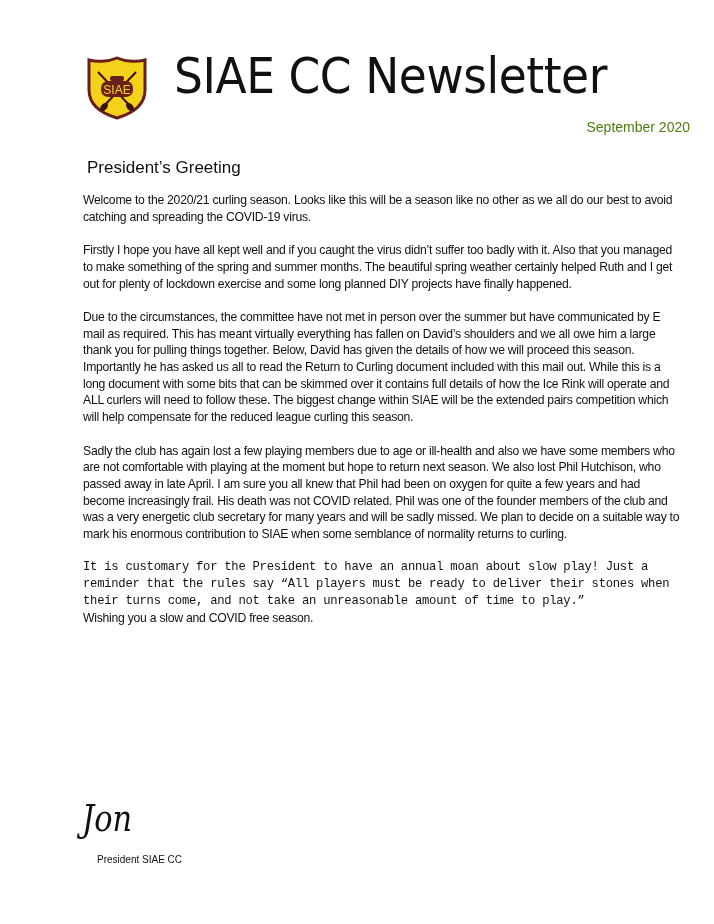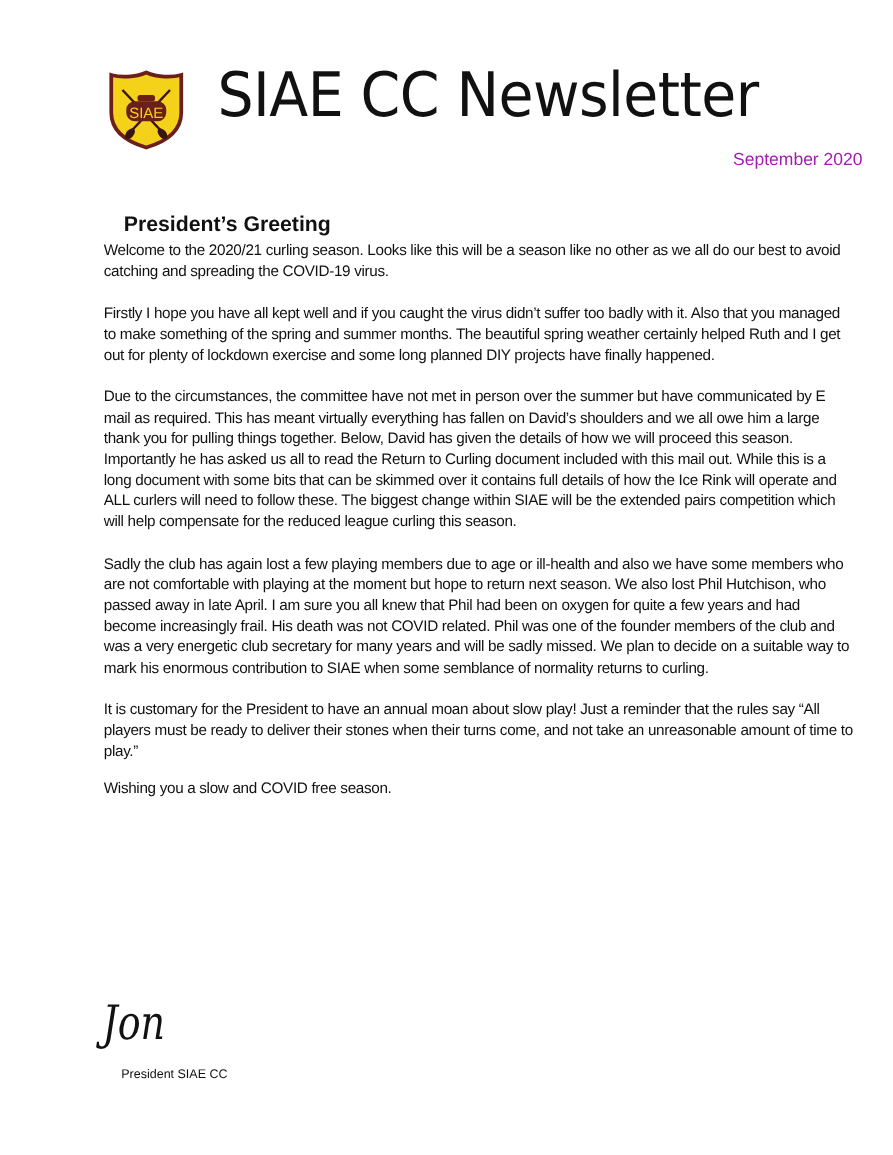--- a/index.html
+++ b/index.html
@@ -2,25 +2,25 @@
 <html><head>
 <meta charset="utf-8">
 <style>
   html, body { margin: 0; padding: 0; background: #ffffff; }
   body { width: 714px; height: 924px; position: relative; overflow: hidden;
          font-family: "Liberation Sans", sans-serif; color: #111; }
   .logo { position: absolute; left: 86px; top: 56px; width: 62px; height: 64px; }
   .title { position: absolute; left: 174px; top: 52px; font-size: 49px; font-weight: normal;
            letter-spacing: -0.5px; color: #111; white-space: nowrap; line-height: 1; margin: 0;
            font-family: "DejaVu Sans", sans-serif; transform: scaleX(0.93); transform-origin: left top; }
-  .date { position: absolute; right: 24px; top: 119px; font-size: 14px; color: #a21caf; }
-  .heading { position: absolute; left: 83px; top: 154px; font-size: 17px; font-weight: bold; margin: 16px; color: #111; }
+  .date { position: absolute; right: 24px; top: 119px; font-size: 14px; color: #4d7c0f; }
+  .heading { position: absolute; left: 83px; top: 154px; font-size: 17px; font-weight: normal; margin: 4px; color: #111; }
   .body { position: absolute; left: 83px; top: 192px; width: 600px; font-size: 12.2px; line-height: 16.7px; letter-spacing: -0.25px; }
   .body p { margin: 0 0 16.7px 0; }
-  .body p.tight { margin-bottom: 12px; }
+  .body p.tight { margin-bottom: 0; font-family: Liberation Mono, monospace; }
   .signature { position: absolute; left: 82px; top: 796px; font-size: 38px; font-style: italic;
                font-family: "DejaVu Serif", serif; color: #111; transform: scaleX(0.8); transform-origin: left top; }
   .sig-title { position: absolute; left: 97px; top: 854px; font-size: 10px; }
 </style>
 </head>
 <body>
 
 <svg class="logo" viewBox="0 0 62 64">
   <path d="M31 2 C 22 6, 10 6, 3 4 L 3 34 C 3 48, 14 57, 31 62 C 48 57, 59 48, 59 34 L 59 4 C 52 6, 40 6, 31 2 Z" fill="#f5d21a" stroke="#6b1f1a" stroke-width="3"></path>
   <line x1="12" y1="16" x2="46" y2="52" stroke="#3a1410" stroke-width="2"></line>

